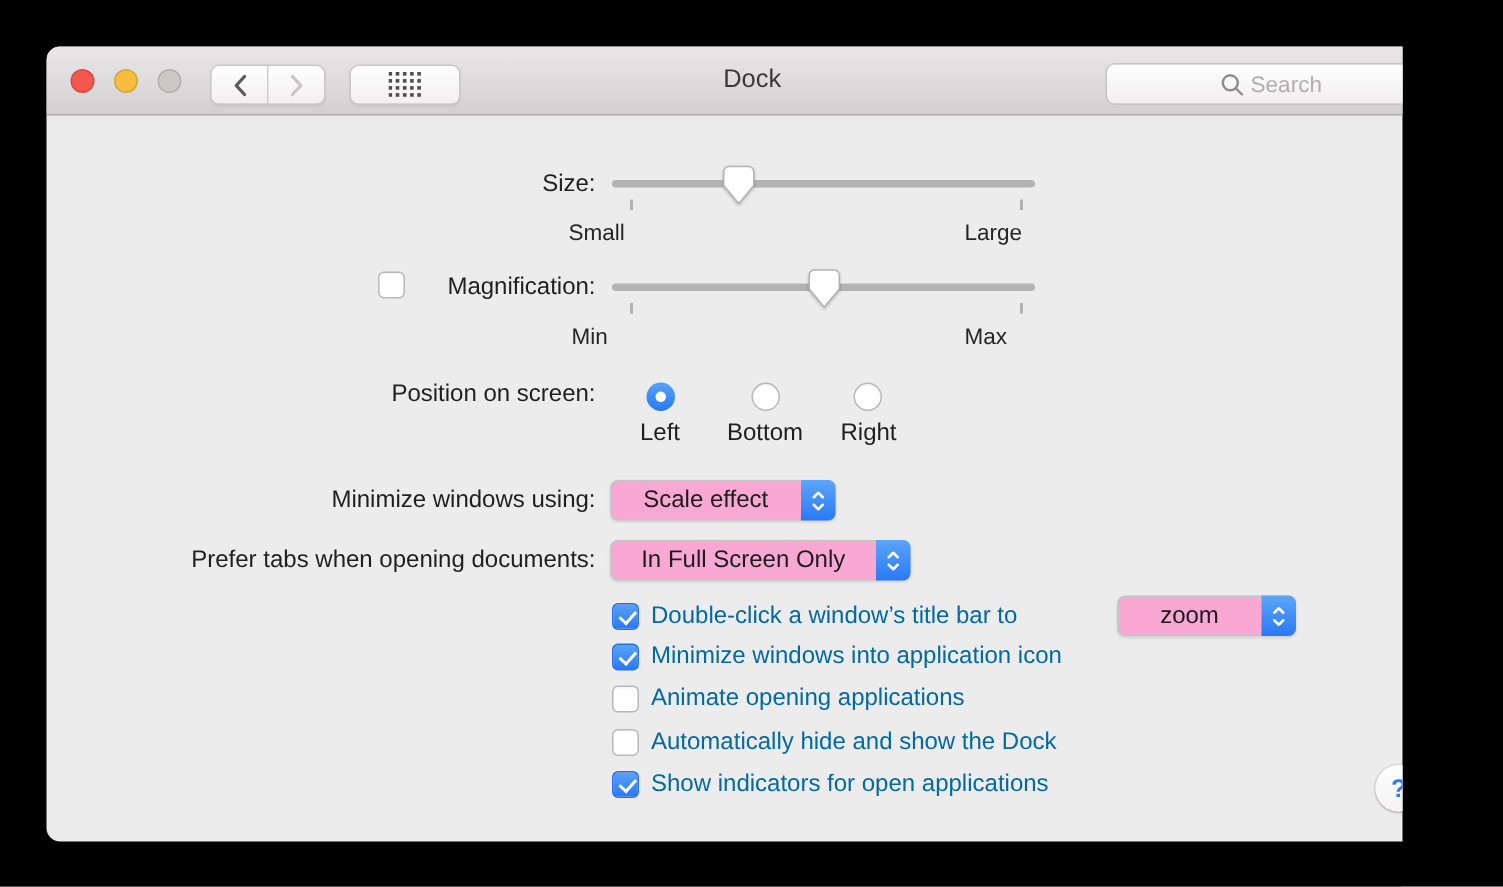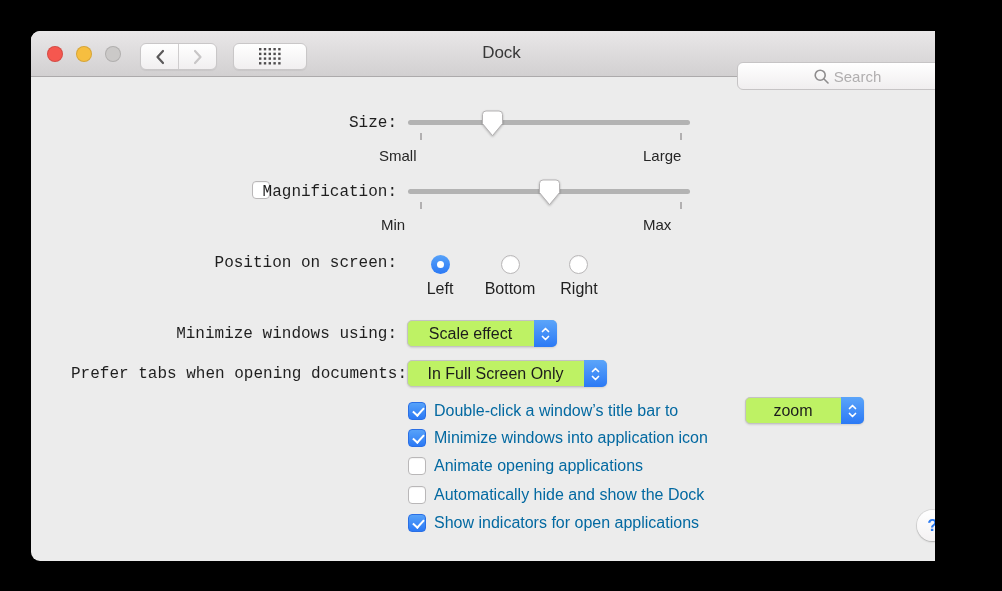--- a/index.html
+++ b/index.html
@@ -40,26 +40,26 @@
   }
   .wtitle{
     position:absolute;left:0;right:0;top:0;height:45px;line-height:44px;
     text-align:center;font-size:17px;font-weight:500;color:#383838;pointer-events:none;
   }
   .search{
     position:absolute;left:706px;top:11px;width:221px;height:28px;box-sizing:border-box;
     background:linear-gradient(#ffffff,#f0eeef);
     border:1px solid #c6c4c5;border-radius:6px;
     display:flex;align-items:center;justify-content:center;gap:5px;
-    color:#b0aeaf;font-size:15px;margin-top:20px;
+    color:#b0aeaf;font-size:15px;
   }
   
   .rowlabel{
     position:absolute;right:575px;left:40px;text-align:right;
-    font-size:16px;color:#1f1f1f;height:20px;line-height:20px;white-space:nowrap;font-family:Liberation Mono, monospace;
+    font-size:16px;color:#1f1f1f;height:20px;line-height:20px;white-space:nowrap;
   }
   .minmax{
     position:absolute;width:80px;text-align:left;
     font-size:15px;color:#262626;height:18px;line-height:18px;
   }
   
   .slider{position:absolute;width:282px;height:32px;}
   .slider .track{position:absolute;left:0;right:0;top:10px;height:5px;background:#b3b3b3;border-radius:2.5px;}
   .slider .tick{position:absolute;top:23px;width:2px;height:7px;background:#b2b0b1;}
   .slider .tick.t-min{left:12px;}
@@ -80,21 +80,21 @@
     position:absolute;width:19px;height:19px;border-radius:50%;box-sizing:border-box;
     background:#fff;border:1px solid #b9b7b8;box-shadow:inset 0 1px 1px rgba(0,0,0,.05);
   }
   .radio[data-selected="true"]{background:linear-gradient(#57a2f9,#2b79f5);border:none;box-shadow:none;}
   .radio[data-selected="true"]::after{
     content:"";position:absolute;left:6px;top:6px;width:7px;height:7px;border-radius:50%;background:#fff;
   }
   .radiolabel{position:absolute;width:90px;text-align:center;font-size:16px;color:#1f1f1f;height:19px;line-height:19px;}
   
   .popup{
-    position:absolute;height:27px;box-sizing:border-box;background:#bef264;
+    position:absolute;height:27px;box-sizing:border-box;background:#f9a8d4;
     border:1px solid #c4c2c3;border-radius:5px;
     box-shadow:0 1px 2px rgba(0,0,0,.12);
   }
   .popup .pval{
     position:absolute;left:0;right:23px;top:0;bottom:0;
     display:flex;align-items:center;justify-content:center;
     font-size:16px;color:#1c1c1c;white-space:nowrap;
   }
   .popup .pcap{
     position:absolute;right:-1px;top:-1px;bottom:-1px;width:23px;

